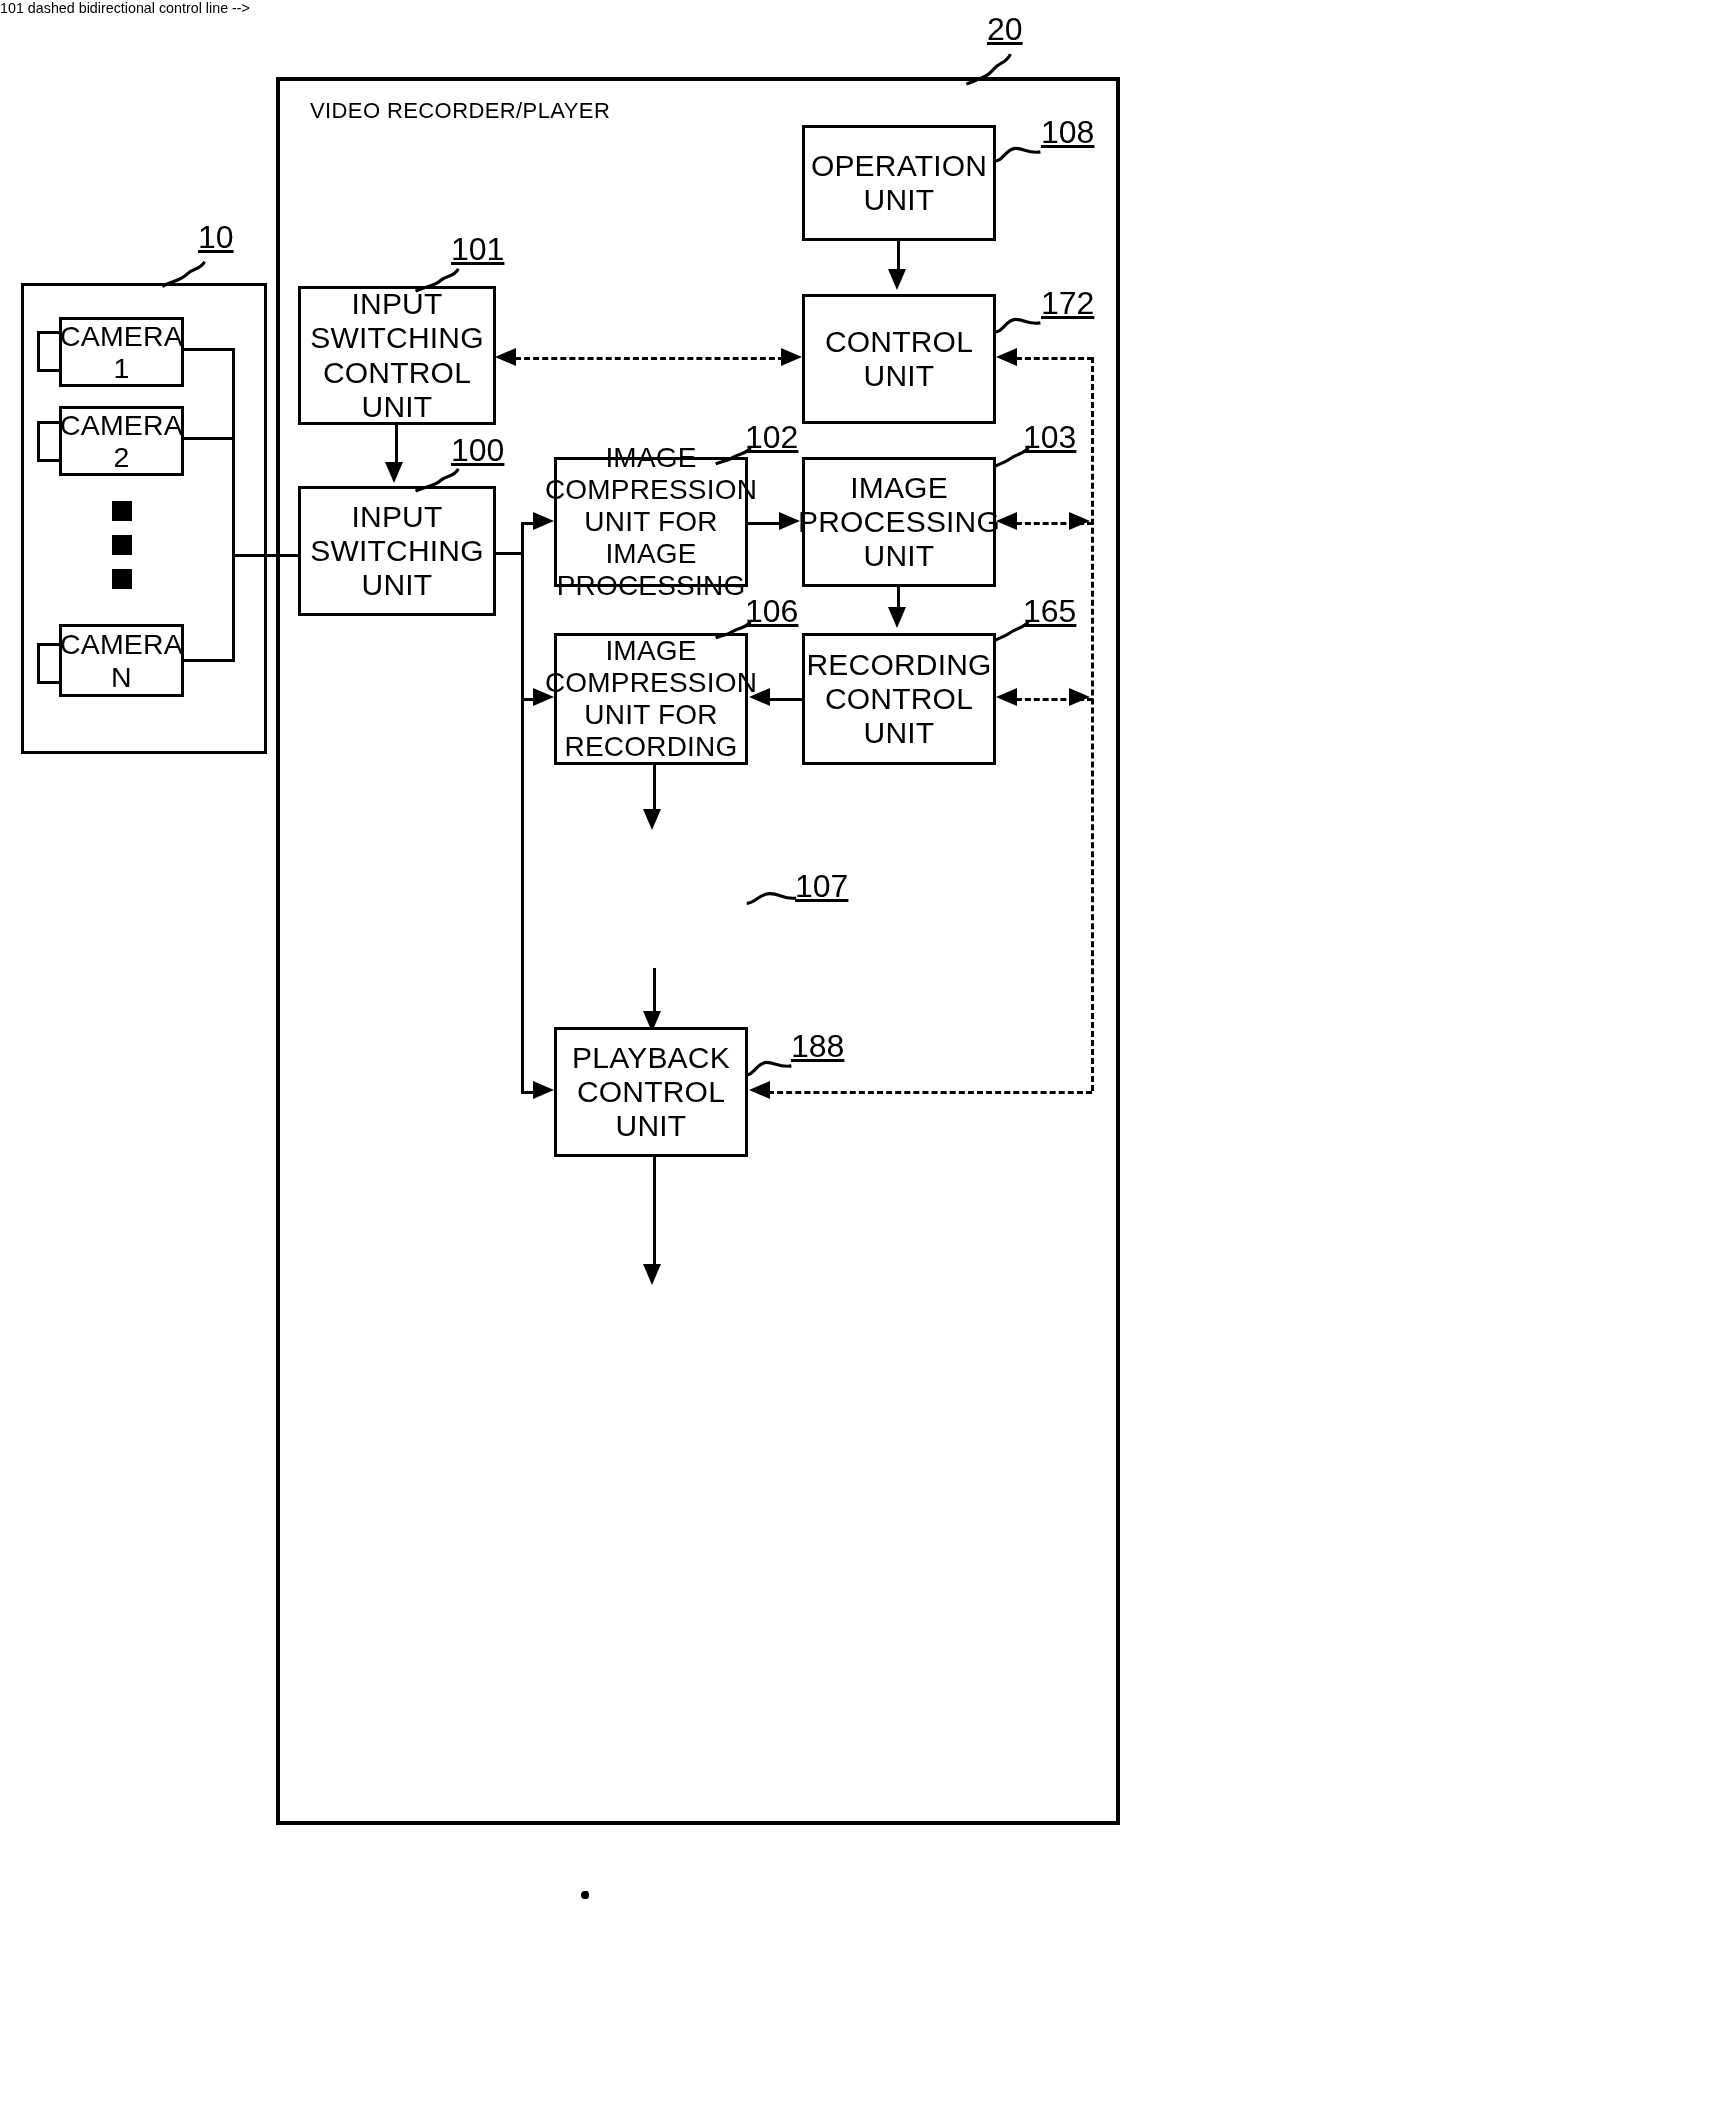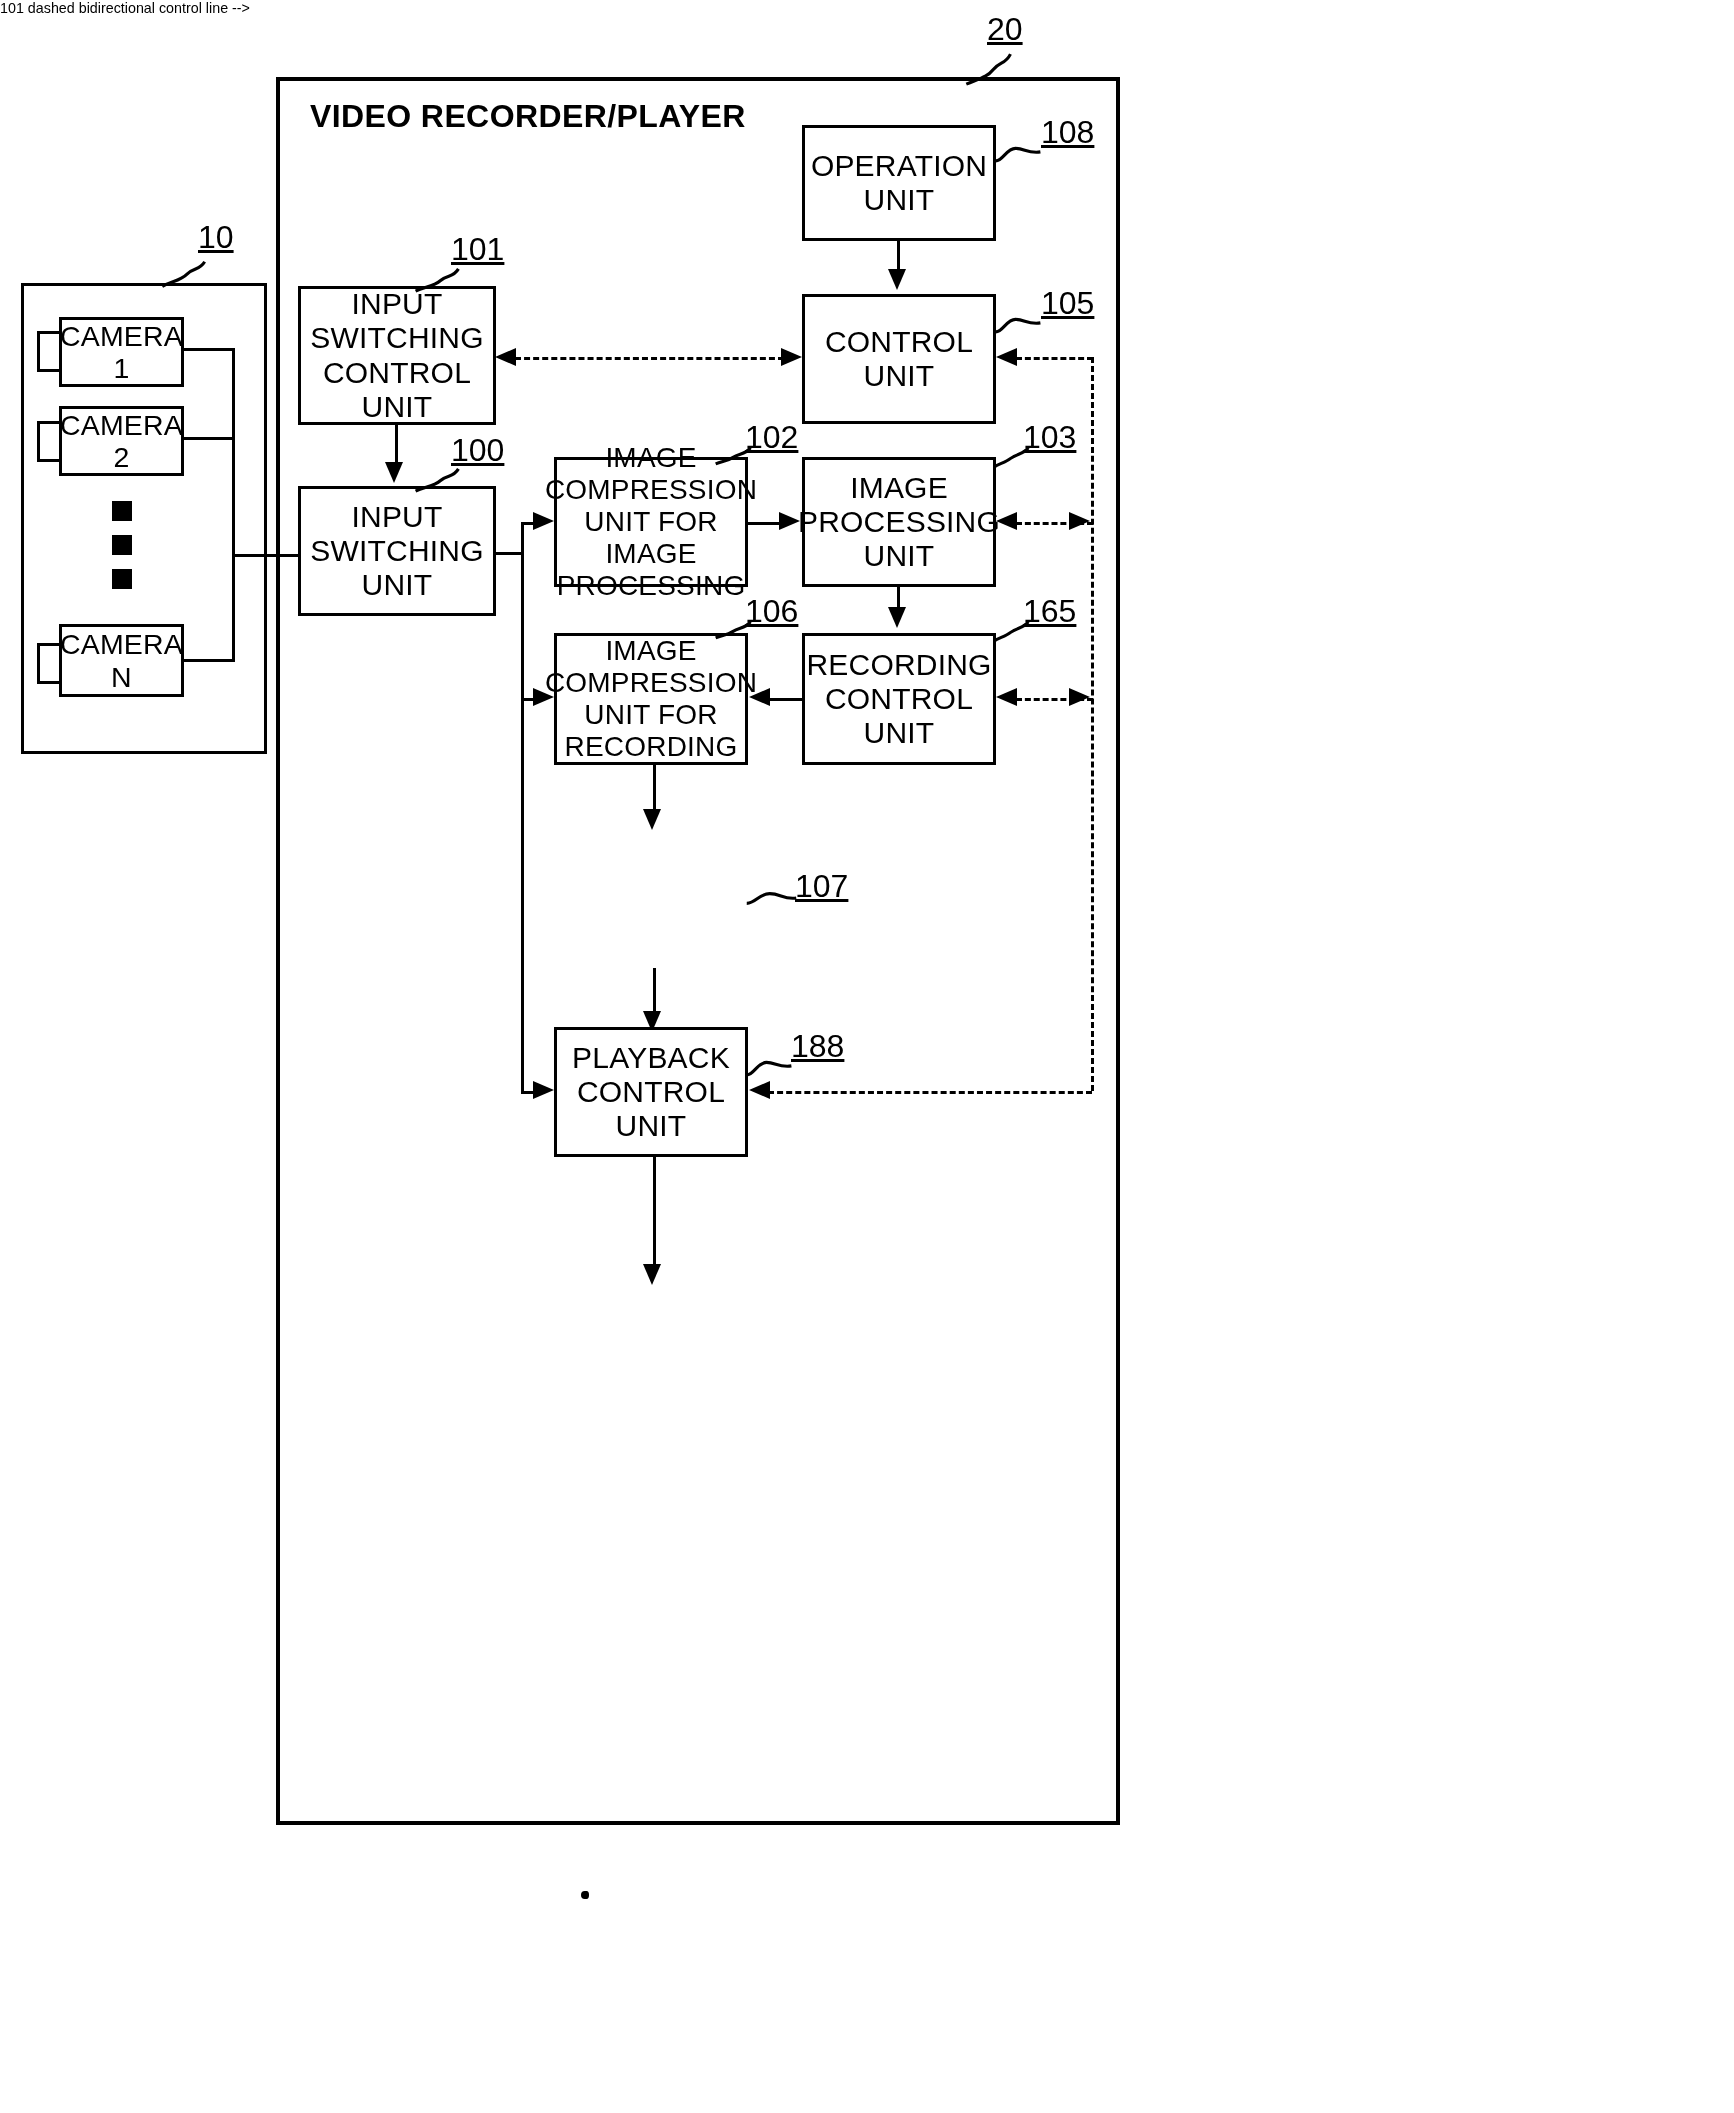--- a/index.html
+++ b/index.html
@@ -8,21 +8,21 @@
   #sheet{position:relative;width:1734px;height:2114px;background:#fff;overflow:hidden;}
 
   
   .box{position:absolute;border:3.6px solid #000;background:#fff;box-sizing:border-box;
        display:flex;align-items:center;justify-content:center;text-align:center;
        font-size:30px;line-height:1.14;letter-spacing:0.2px;font-weight:400;}
   .box span{display:block;padding:0 5.3px;}
   .group{position:absolute;border:3.6px solid #000;background:transparent;box-sizing:border-box;}
   .outer{position:absolute;border:4.5px solid #000;background:transparent;box-sizing:border-box;}
 
-  .title{position:absolute;font-size:32px;letter-spacing:0.4px;white-space:nowrap;font-weight:bold;}
+  .title{position:absolute;font-size:22px;letter-spacing:0.4px;white-space:nowrap;}
 
   
   .ref{position:absolute;font-size:32px;line-height:1;white-space:nowrap;text-decoration:underline;}
 
   
   .hl{position:absolute;height:0;border-top:3.6px solid #000;}
   .vl{position:absolute;width:0;border-left:3.6px solid #000;}
   
   .hd{position:absolute;height:0;border-top:3.6px dashed #000;}
   .vd{position:absolute;width:0;border-left:3.6px dashed #000;}
@@ -176,21 +176,21 @@
     </svg>
   </div>
 
   
   <div class="box" style="left:802px;top:294px;width:194px;height:130px;">
     <span>
       <span>CONTROL</span>
       <span>UNIT</span>
     </span>
   </div>
-  <div class="ref" style="left:1041px;top:287px;">105</div>
+  <div class="ref" style="left:1041px;top:287px;">172</div>
   <div class="leader" style="left:994px;top:314px;">
     <svg width="50" height="21.4" viewBox="0 0 56 24">
       <path d="M2 20 C10 20, 14 6, 24 6 C34 6, 38 12, 52 10" stroke="#000" stroke-width="3.5" fill="none"></path>
     </svg>
   </div>
 
   
   <div class="vl" style="left:897px;top:241px;height:30px;"></div>
   <div class="ah down" style="left:888px;top:269px;"></div>
 

